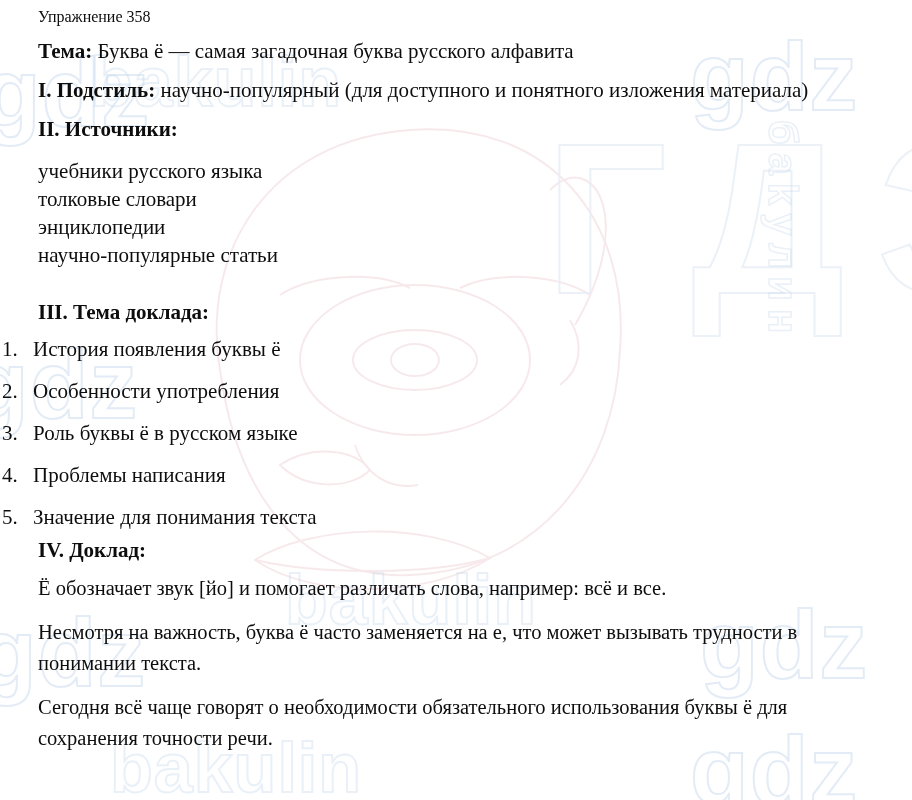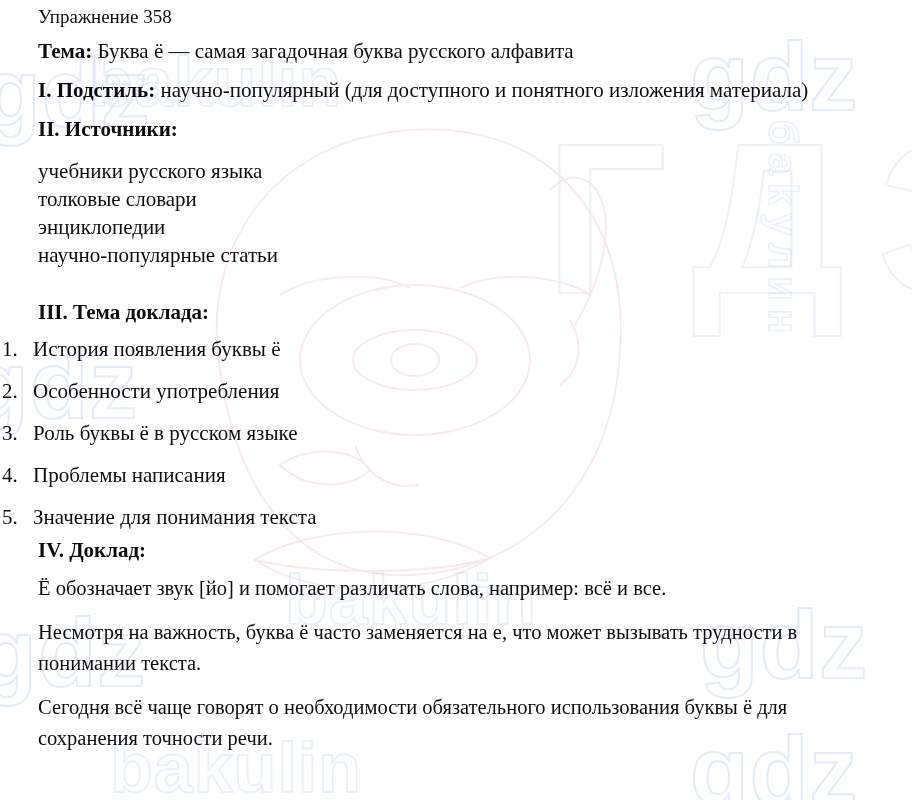--- a/index.html
+++ b/index.html
@@ -67,21 +67,21 @@
     position: absolute;
     left: 38px;
     font-size: 21px;
     line-height: 27px;
     white-space: nowrap;
   }
   .bold { font-weight: 700; }
 
   .exercise-title {
     top: 3px;
-    font-size: 19px;
+    font-size: 16px;
   }
   .theme-line   { top: 38px; }
   .substyle-line{ top: 77px; }
   .sources-head { top: 116px; }
 
   .sources-list {
     position: absolute;
     left: 38px;
     top: 157px;
     font-size: 21px;

